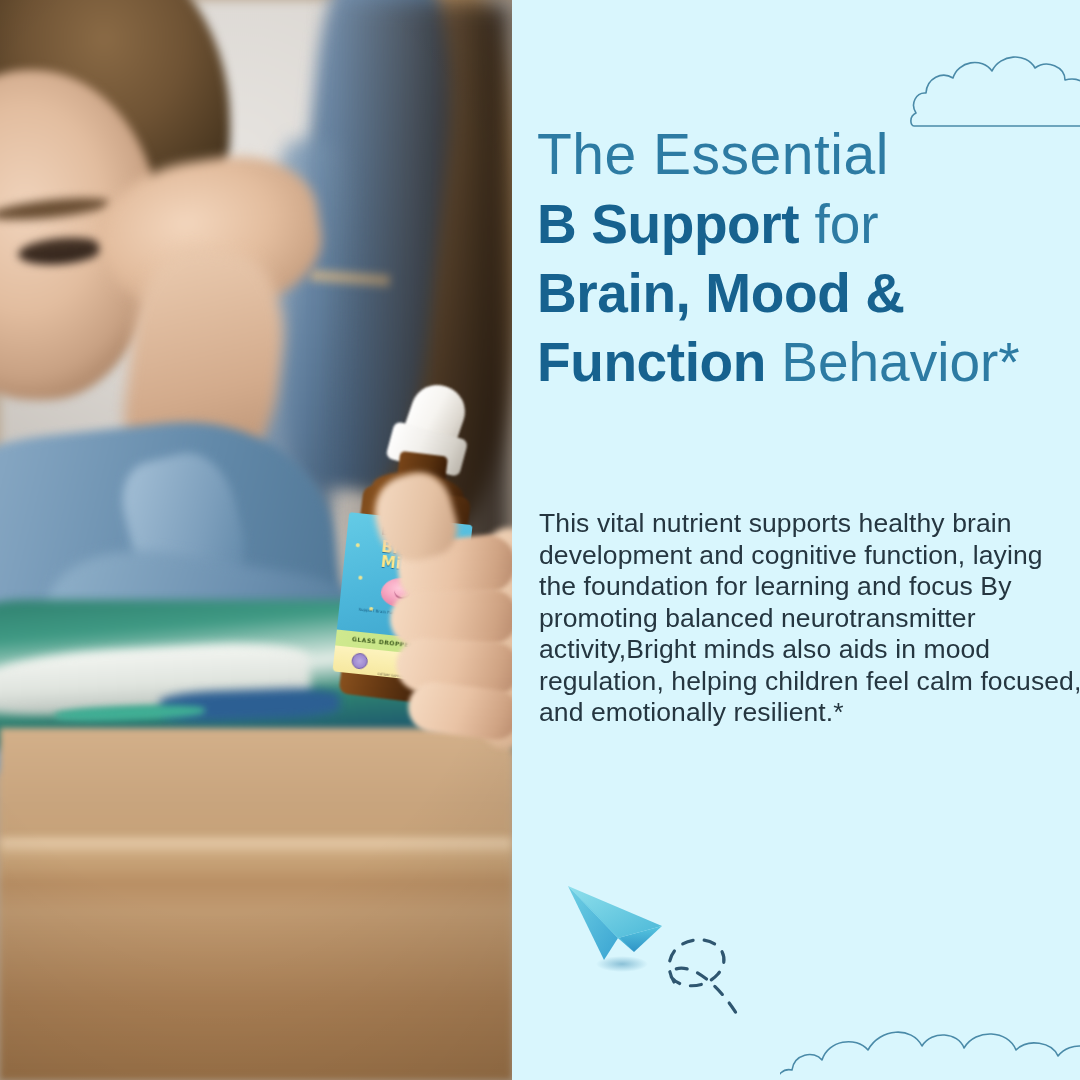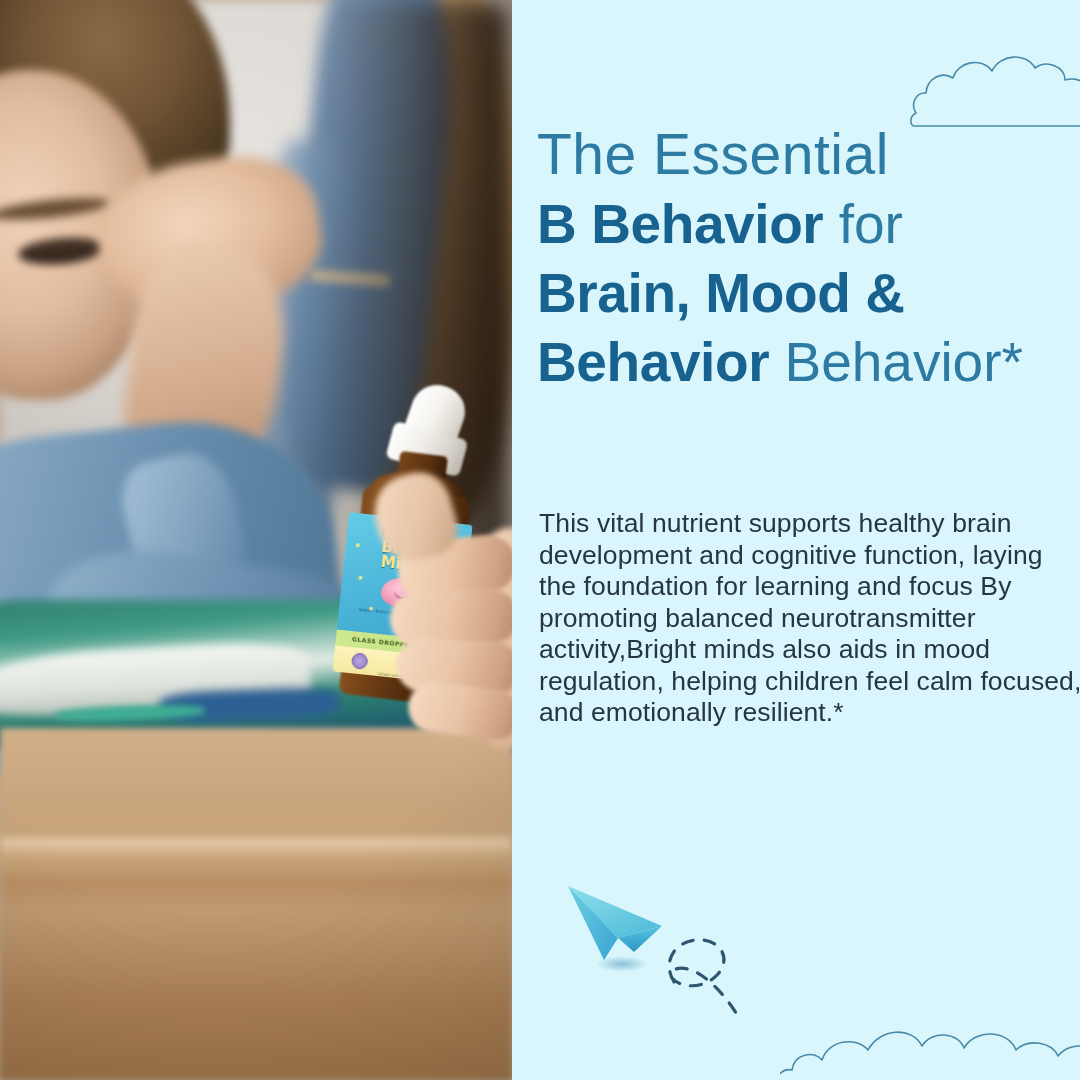--- a/index.html
+++ b/index.html
@@ -483,26 +483,26 @@
                  C142 112 118 110 110 100 C104 92 118 86 134 94
                  C152 104 166 122 176 138"></path>
       </g>
     </svg>
 
     <div class="headline">
       <div class="hl-line hl-1">
         <span class="l">The Essential</span>
       </div>
       <div class="hl-line hl-2">
-        <span class="b">B Behavior</span><span>&nbsp;</span><span class="l">for</span>
+        <span class="b">B Support</span><span>&nbsp;</span><span class="l">for</span>
       </div>
       <div class="hl-line hl-3">
         <span class="b">Brain, Mood &amp;</span>
       </div>
       <div class="hl-line hl-4">
-        <span class="b">Behavior</span><span>&nbsp;</span><span class="l">Behavior*</span>
+        <span class="b">Function</span><span>&nbsp;</span><span class="l">Behavior*</span>
       </div>
     </div>
 
     <p class="body-copy">This vital nutrient supports healthy brain development and cognitive function, laying the foundation for learning and focus By promoting balanced neurotransmitter activity,Bright minds also aids in mood regulation, helping children feel calm focused, and emotionally resilient.*</p>
 
   </div>
 </div>
 
 </body></html>

